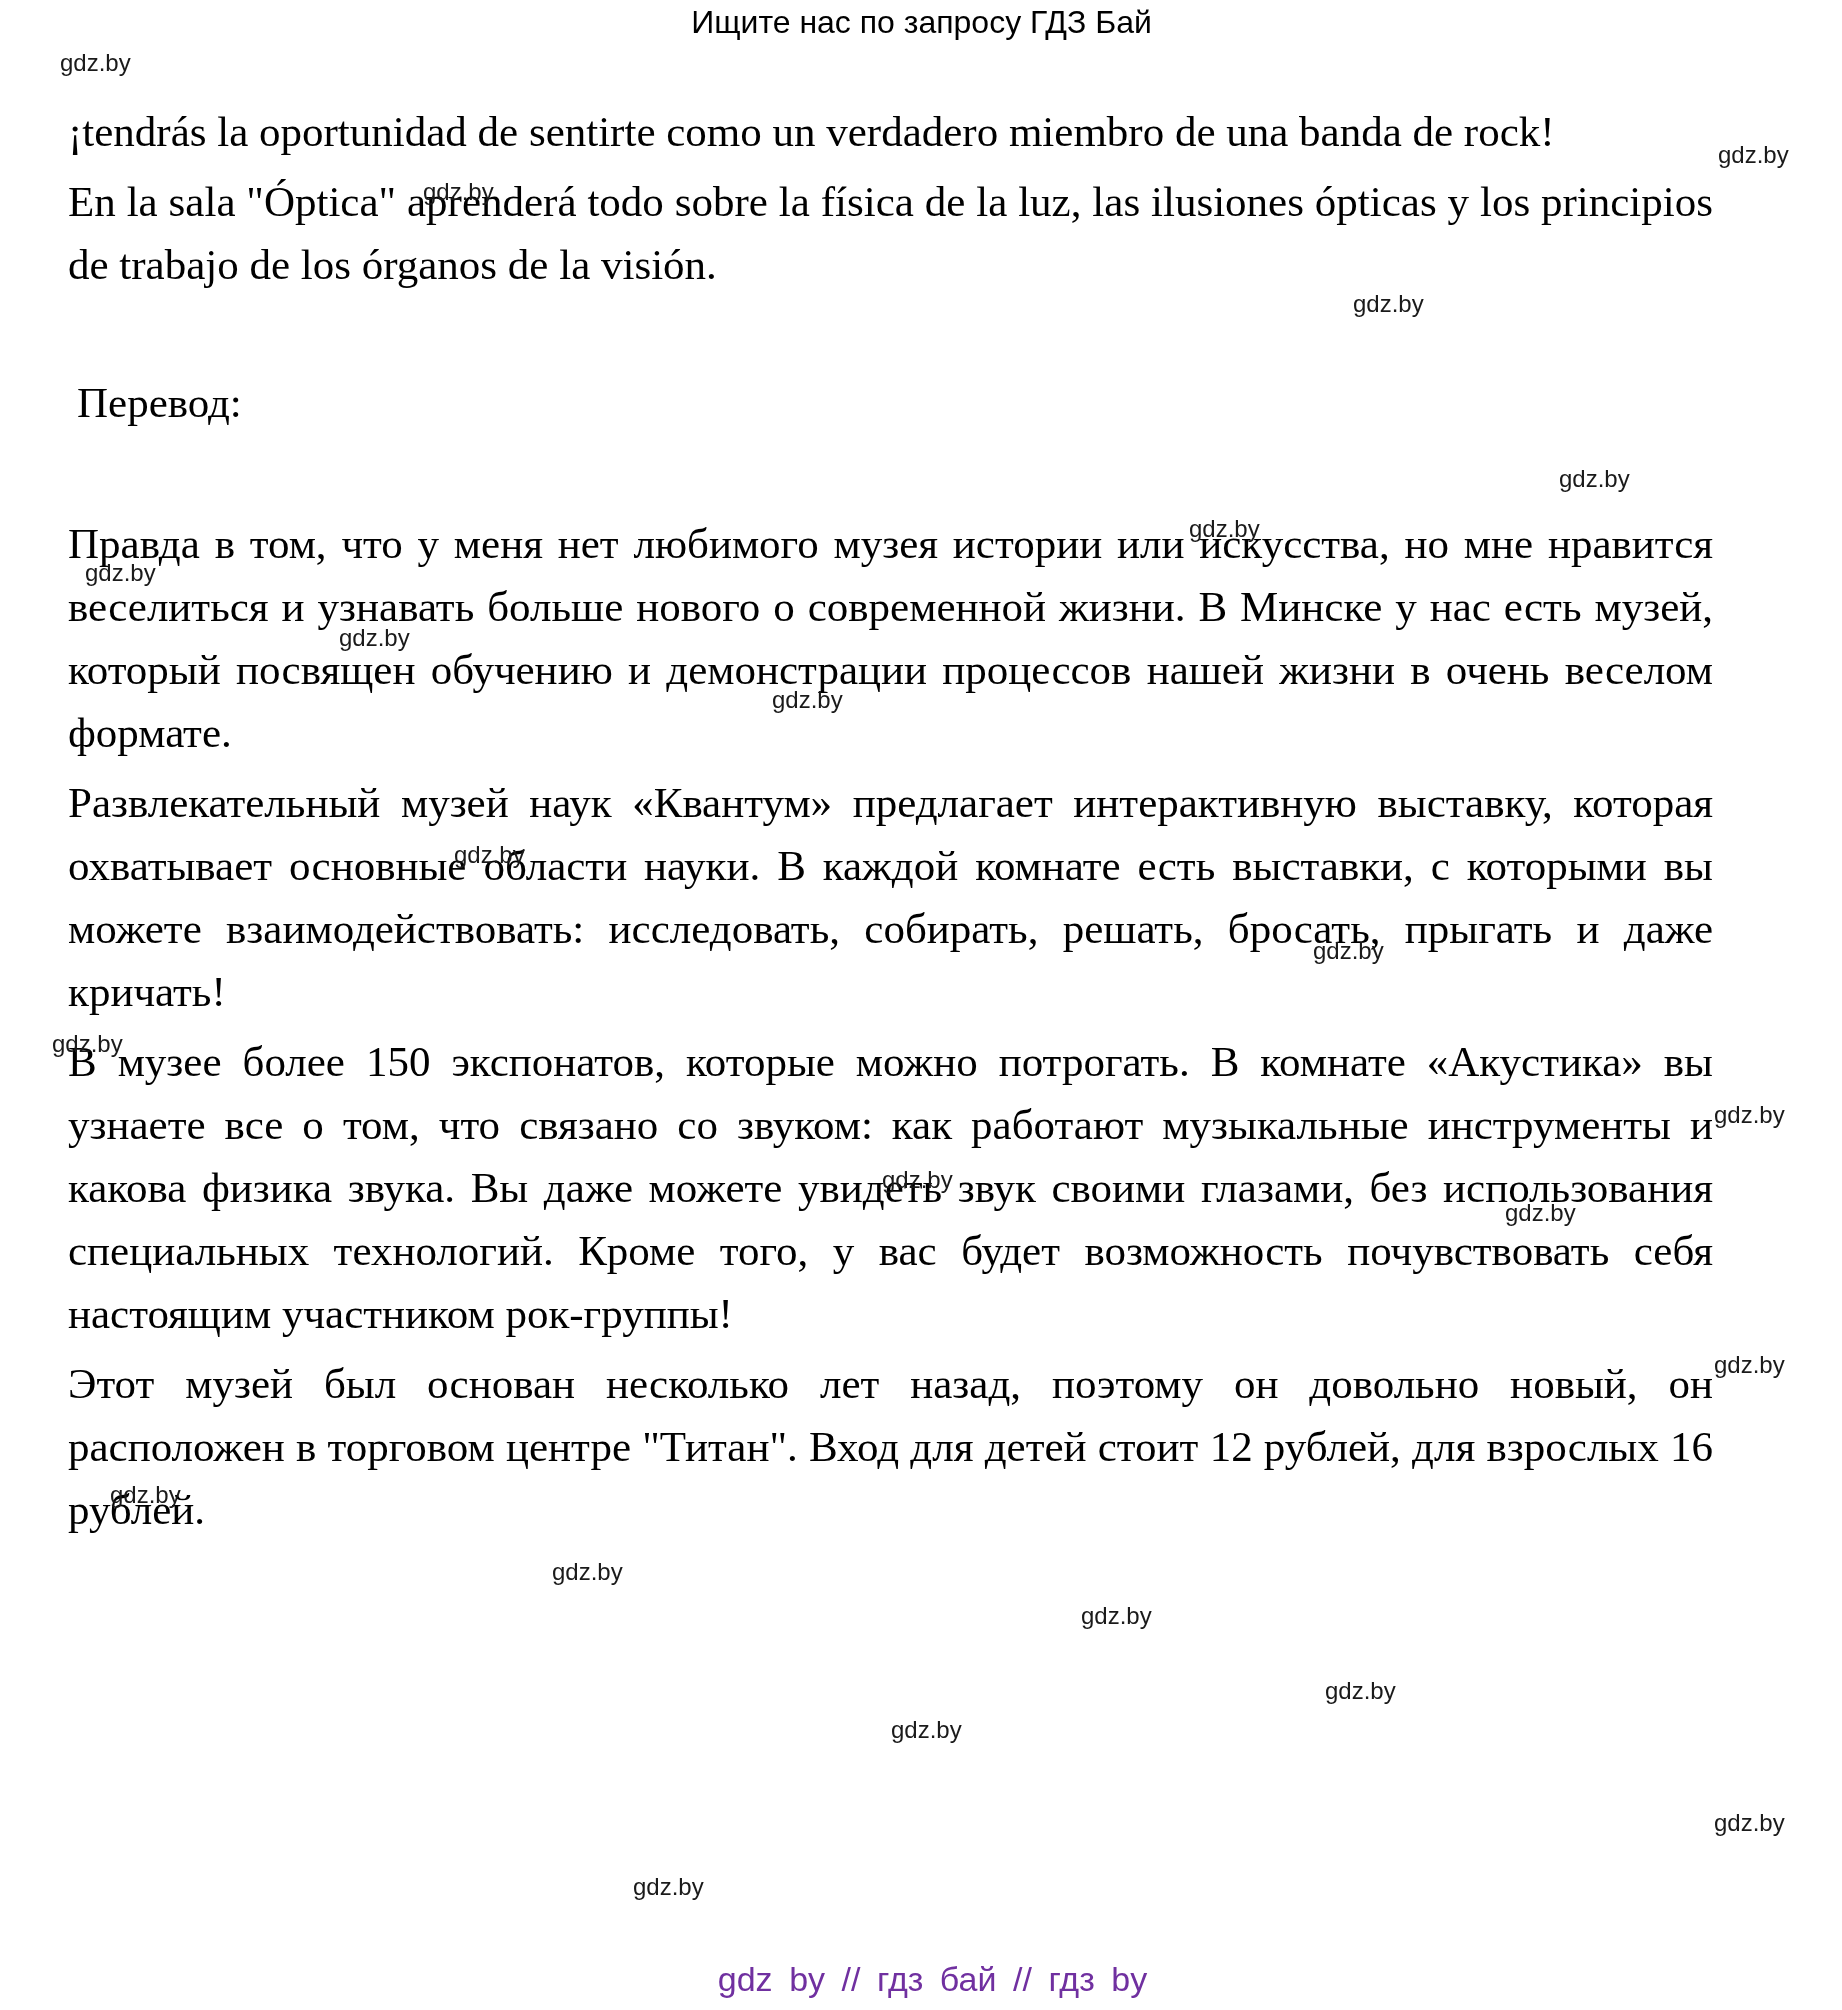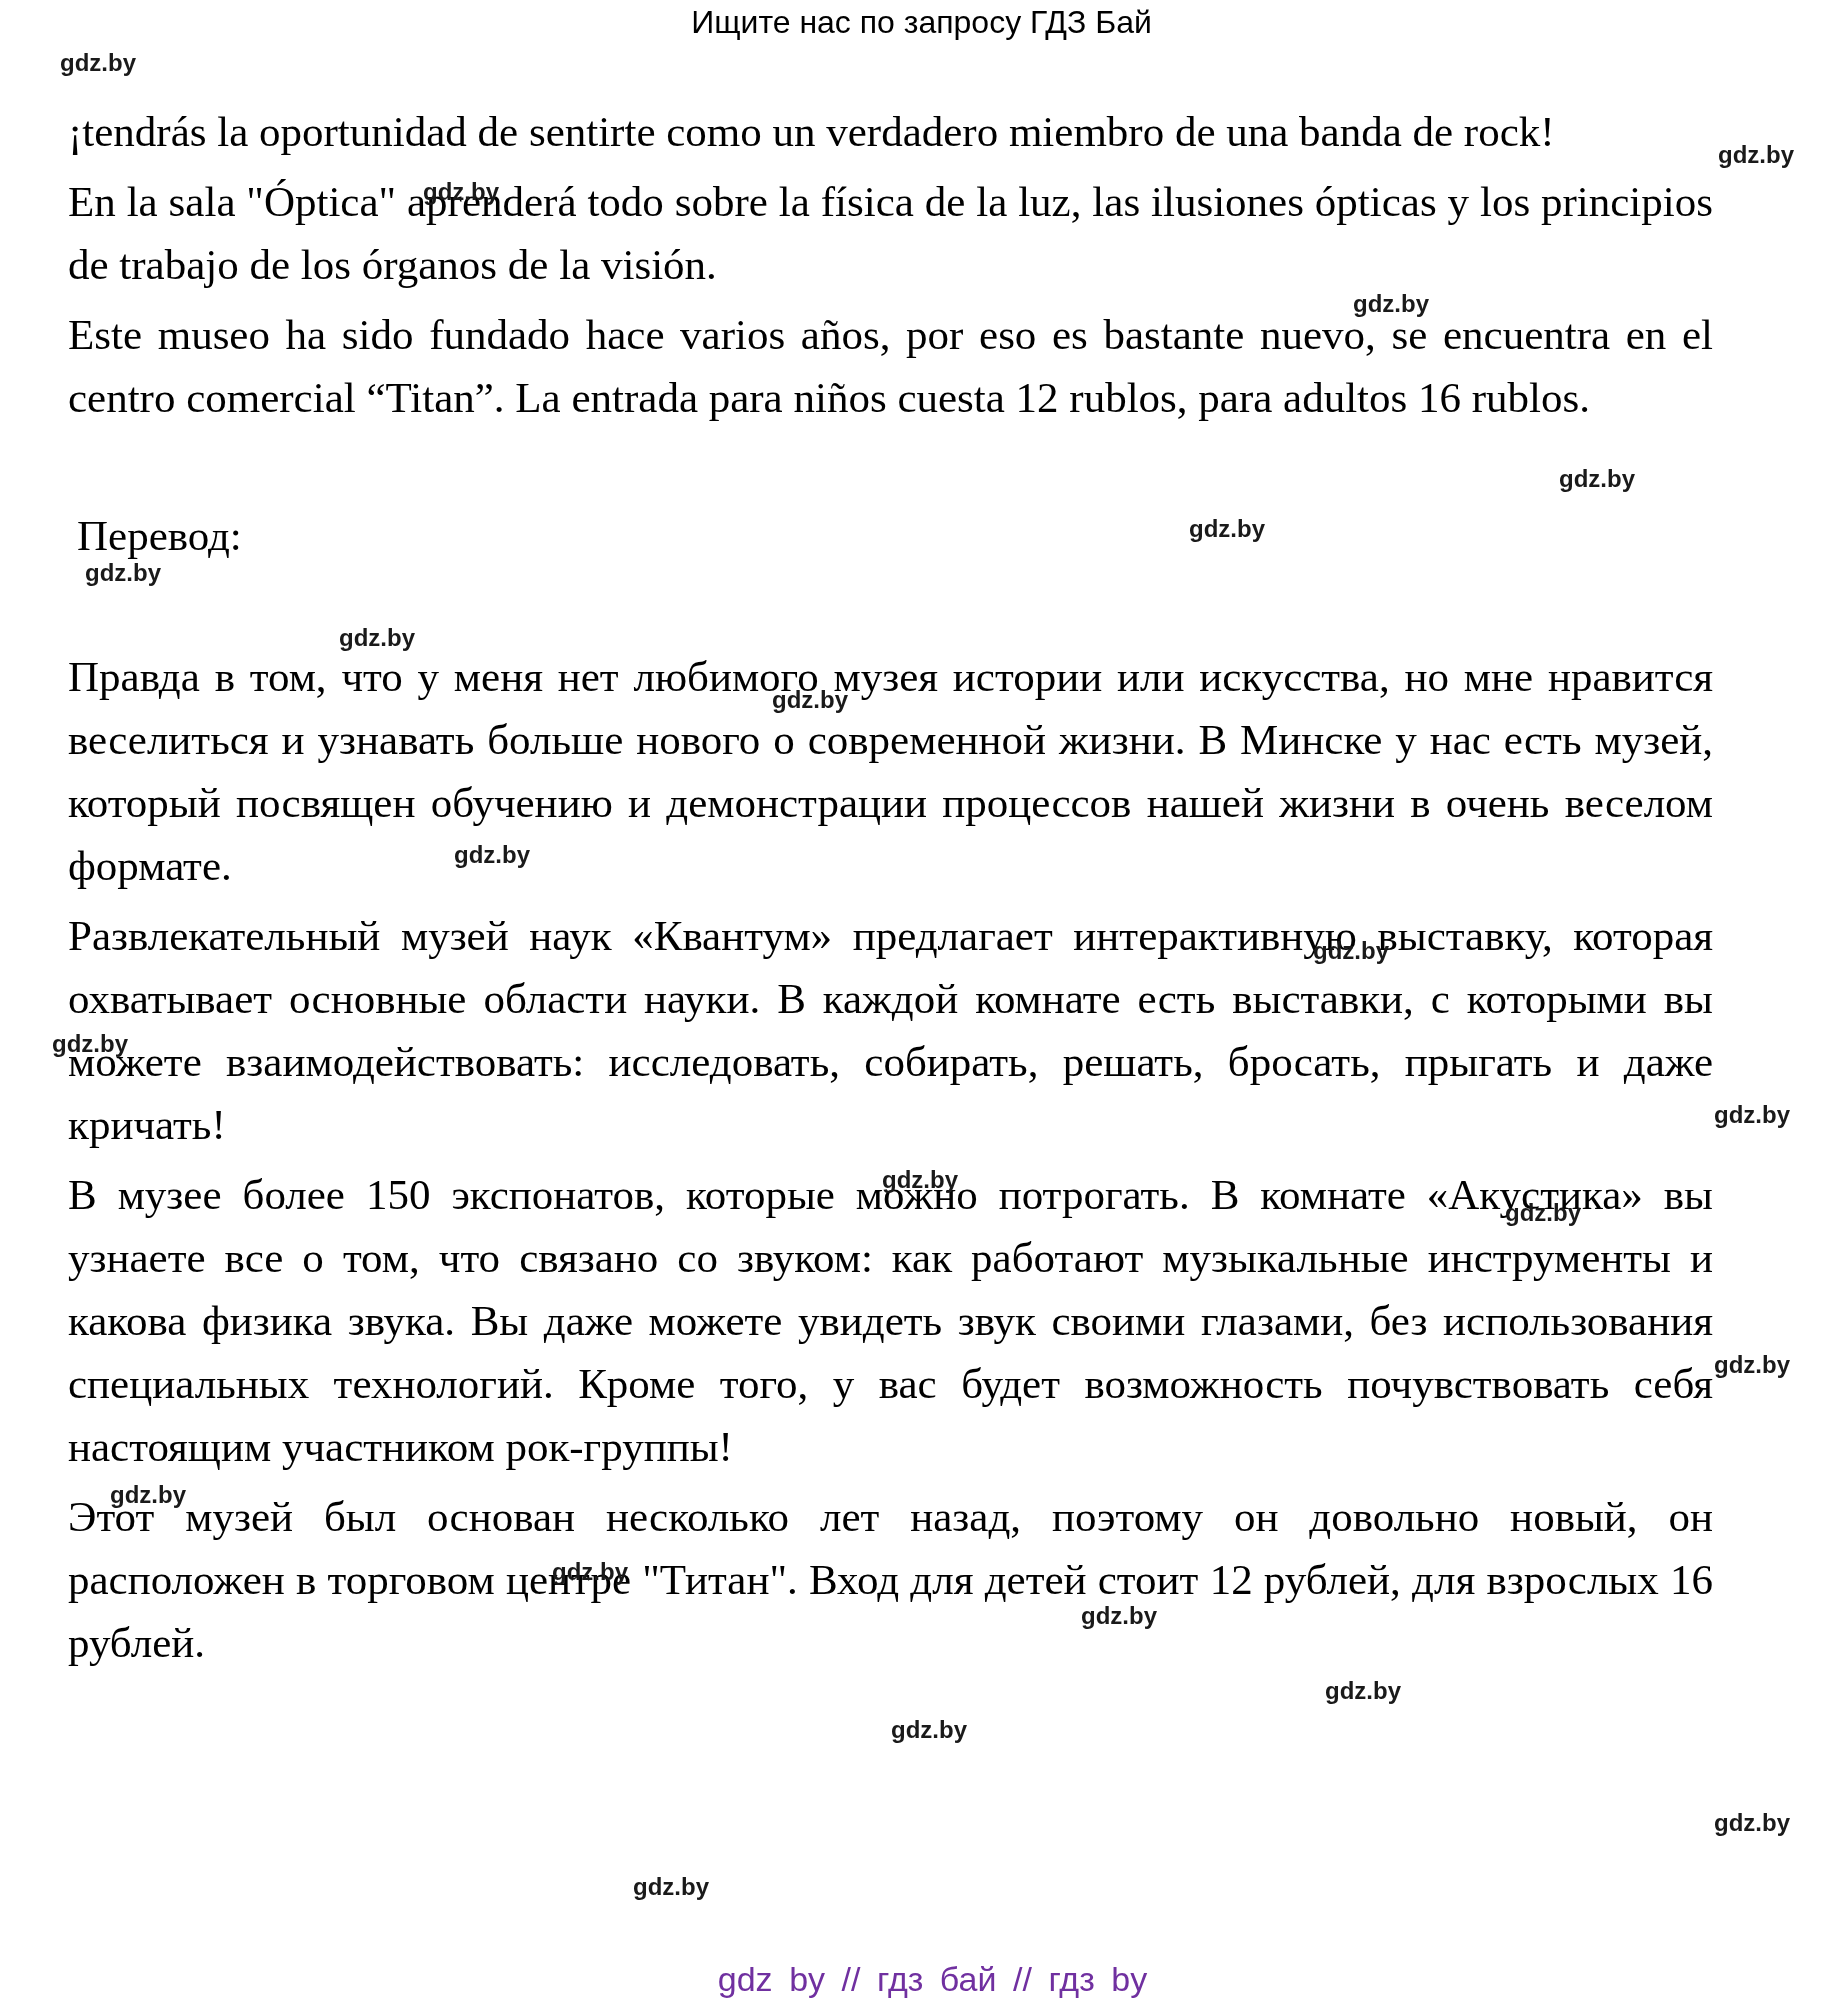--- a/index.html
+++ b/index.html
@@ -51,35 +51,33 @@
     font-size: 34px;
     word-spacing: 7.1px;
     margin-left: 11px;
   }
   .wm {
     position: absolute;
     font-family: "Liberation Sans", sans-serif;
     font-size: 24px;
     white-space: nowrap;
     pointer-events: none;
-    font-weight: bold;
   }
 </style>
 </head>
 <body>
 
 <div class="page">
 
   <div class="promo" style="color: #000000;">Ищите нас по запросу ГДЗ Бай</div>
 
   <div class="content">
     <div id="spanish-section">
         <p class="para">¡tendrás la oportunidad de sentirte como un verdadero miembro de una banda de rock!</p>
         <p class="para">En la sala "Óptica" aprenderá todo sobre la física de la luz, las ilusiones ópticas y los principios de trabajo de los órganos de la visión.</p>
-        <p class="para">Este museo ha sido fundado hace varios años, por eso es bastante nuevo, se encuentra en el centro comercial “Titan”. La entrada para niños cuesta 12 rublos, para adultos 16 rublos.</p>
       </div>
     <p class="para translation-label">Перевод:</p>
     <div id="russian-section">
         <p class="para">Правда в том, что у меня нет любимого музея истории или искусства, но мне нравится веселиться и узнавать больше нового о современной жизни. В Минске у нас есть музей, который посвящен обучению и демонстрации процессов нашей жизни в очень веселом формате.</p>
         <p class="para">Развлекательный музей наук «Квантум» предлагает интерактивную выставку, которая охватывает основные области науки. В каждой комнате есть выставки, с которыми вы можете взаимодействовать: исследовать, собирать, решать, бросать, прыгать и даже кричать!</p>
         <p class="para">В музее более 150 экспонатов, которые можно потрогать. В комнате «Акустика» вы узнаете все о том, что связано со звуком: как работают музыкальные инструменты и какова физика звука. Вы даже можете увидеть звук своими глазами, без использования специальных технологий. Кроме того, у вас будет возможность почувствовать себя настоящим участником рок-группы!</p>
         <p class="para">Этот музей был основан несколько лет назад, поэтому он довольно новый, он расположен в торговом центре "Титан". Вход для детей стоит 12 рублей, для взрослых 16 рублей.</p>
       </div>
   </div>
 

